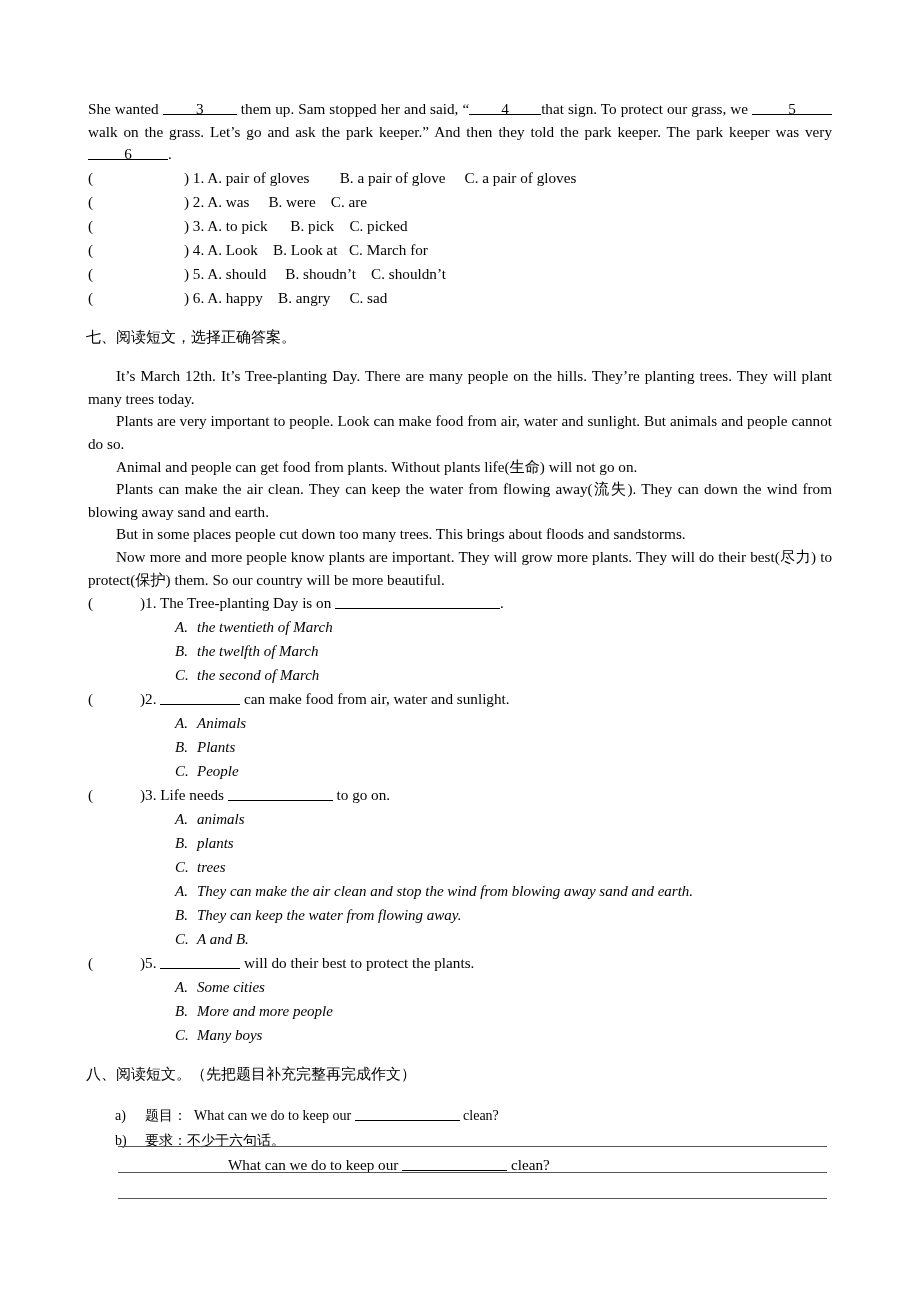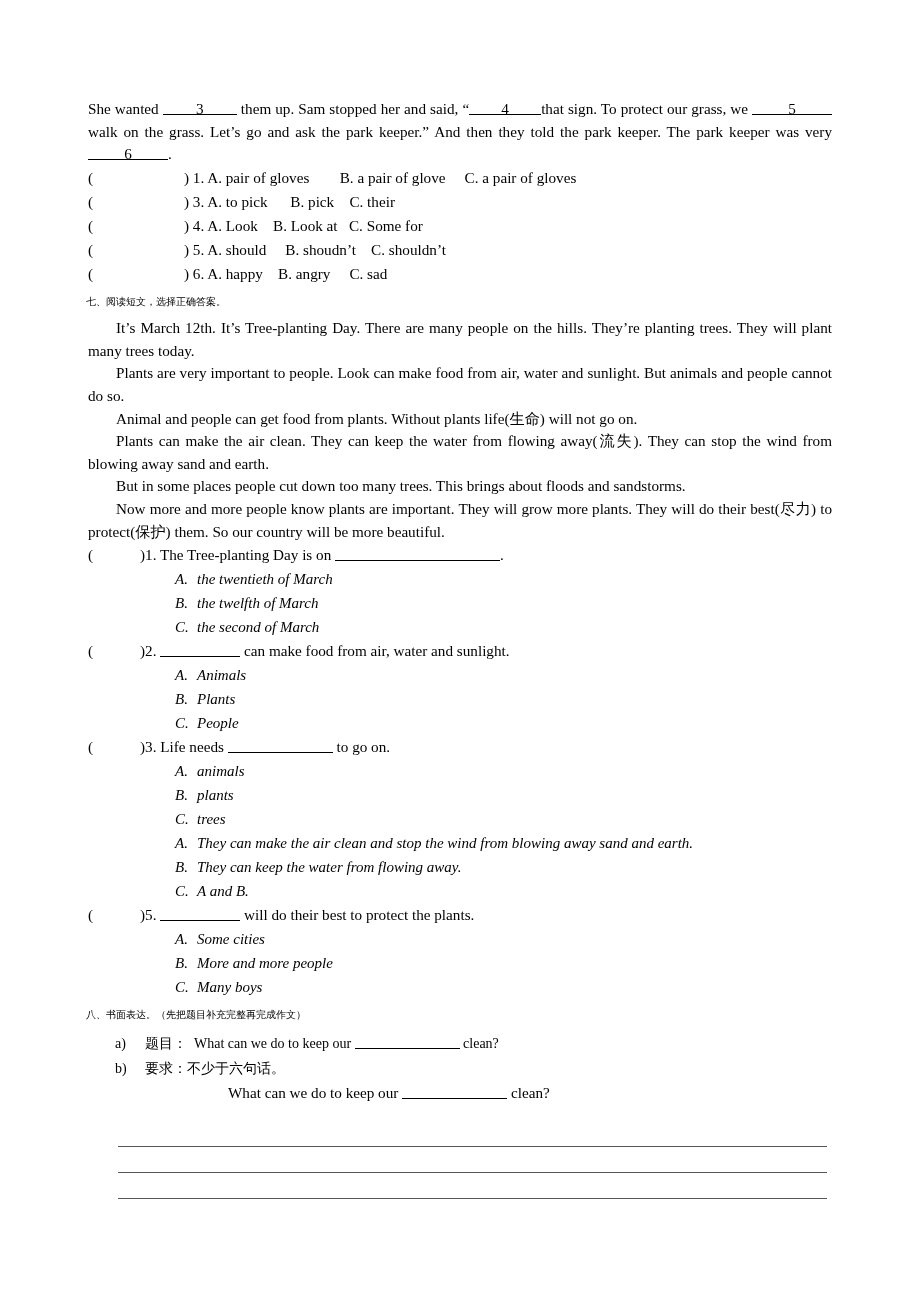--- a/index.html
+++ b/index.html
@@ -27,23 +27,23 @@
     font-size: 15.2px;
     line-height: 22.6px;
     text-align: justify;
     text-justify: inter-word;
     margin: 0;
   }
   .para.indent { text-indent: 28px; }
   .para.last-left { text-align: left; }
 
   .sec-head {
-    font-size: 10px;
+    font-size: 15px;
     line-height: 23.5px;
-    margin: 4px;
+    margin: 16px;
     font-family: "DejaVu Sans", "Liberation Sans", sans-serif;
     letter-spacing: 0px;
   }
   .cn { font-family: "DejaVu Sans", "Liberation Sans", sans-serif; }
 
   
   .cloze-list { margin: 0; }
   .cloze-row {
     font-size: 15.2px;
     line-height: 24px;
@@ -138,37 +138,38 @@
     <span>our grass, we</span>
     <span class="blank-num" style="width:80px">5</span><span>walk on the grass. Let’s go and ask the park keeper.</span><span>”</span>
     <span>And then they</span>
     <span>told the park keeper. The park keeper was very</span><span class="blank-num" style="width:80px">6</span><span>.</span>
   </div>
 
   <div class="cloze-list">
 
     <div class="cloze-row"><span class="paren-box">(</span><span>)</span> <span>1.</span> <span>A. pair of gloves</span>        <span>B. a pair of glove</span>     <span>C. a pair of gloves</span></div>
 
-
-    <div class="cloze-row"><span class="paren-box">(</span><span>)</span> <span>3.</span> <span>A. to pick</span>      <span>B. pick</span>    <span>C. their</span></div>
-
-    <div class="cloze-row"><span class="paren-box">(</span><span>)</span> <span>4.</span> <span>A. Look</span>    <span>B. Look at</span>   <span>C. Some for</span></div>
+    <div class="cloze-row"><span class="paren-box">(</span><span>)</span> <span>2.</span> <span>A. was</span>     <span>B. were</span>    <span>C. are</span></div>
+
+    <div class="cloze-row"><span class="paren-box">(</span><span>)</span> <span>3.</span> <span>A. to pick</span>      <span>B. pick</span>    <span>C. picked</span></div>
+
+    <div class="cloze-row"><span class="paren-box">(</span><span>)</span> <span>4.</span> <span>A. Look</span>    <span>B. Look at</span>   <span>C. March for</span></div>
 
     <div class="cloze-row"><span class="paren-box">(</span><span>)</span> <span>5.</span> <span>A. should</span>     <span>B. shoudn’t</span>    <span>C. shouldn’t</span></div>
 
     <div class="cloze-row"><span class="paren-box">(</span><span>)</span> <span>6.</span> <span>A. happy</span>    <span>B. angry</span>     <span>C. sad</span></div>
 
   </div>
 
   <div class="sec-head" style="margin-left:-2px;">七、阅读短文，选择正确答案。</div>
 
   <div class="para indent">It’s March 12th. It’s Tree-planting Day. There are many people on the hills. They’re planting trees. They will plant many trees today.</div>
   <div class="para indent">Plants are very important to people. Look can make food from air, water and sunlight. But animals and people cannot do so.</div>
   <div class="para indent last-left">Animal and people can get food from plants. Without plants life(生命) will not go on.</div>
-  <div class="para indent">Plants can make the air clean. They can keep the water from flowing away(流失). They can stop the wind from blowing away sand and earth.</div>
+  <div class="para indent">Plants can make the air clean. They can keep the water from flowing away(流失). They can down the wind from blowing away sand and earth.</div>
   <div class="para indent last-left">But in some places people cut down too many trees. This brings about floods and sandstorms.</div>
   <div class="para indent">Now more and more people know plants are important. They will grow more plants. They will do their best(尽力) to protect(保护) them. So our country will be more beautiful.</div>
 
   <div class="q-block">
     <div class="q-stem"><span class="q-paren">(</span><span>)</span><span>1.</span> <span>The Tree-planting Day is on</span> <span class="blank" style="width:165px"></span><span>.</span></div>
     <div class="q-opt"><span class="opt-letter">A.</span><span>the twentieth of March</span></div>
     <div class="q-opt"><span class="opt-letter">B.</span><span>the twelfth of March</span></div>
     <div class="q-opt"><span class="opt-letter">C.</span><span>the second of March</span></div>
   </div>
 
@@ -192,21 +193,21 @@
     <div class="q-opt"><span class="opt-letter">C.</span><span>A and B.</span></div>
   </div>
 
   <div class="q-block">
     <div class="q-stem"><span class="q-paren">(</span><span>)</span><span>5.</span> <span class="blank" style="width:80px"></span> <span>will do their best to protect the plants.</span></div>
     <div class="q-opt"><span class="opt-letter">A.</span><span>Some cities</span></div>
     <div class="q-opt"><span class="opt-letter">B.</span><span>More and more people</span></div>
     <div class="q-opt"><span class="opt-letter">C.</span><span>Many boys</span></div>
   </div>
 
-  <div class="sec-head" style="margin-left:-2px;">八、书面表达。（先把题目补充完整再完成作文）</div>
+  <div class="sec-head" style="margin-left:-2px;">八、阅读短文。（先把题目补充完整再完成作文）</div>
 
   <div class="w-item"><span class="w-label">a)</span><span class="cn">题目：</span>  <span>What can we do to keep our</span> <span class="blank" style="width:105px"></span> <span>clean?</span></div>
 
   <div class="w-item"><span class="w-label">b)</span><span class="cn">要求：不少于六句话。</span></div>
 
   <div class="w-title-rep"><span>What can we do to keep our</span> <span class="blank" style="width:105px"></span> <span>clean?</span></div>
 
 </div>
 
 <div class="rules">

